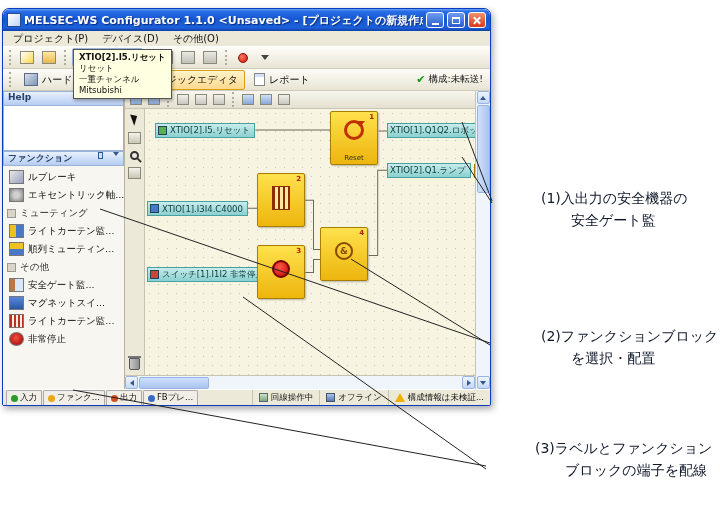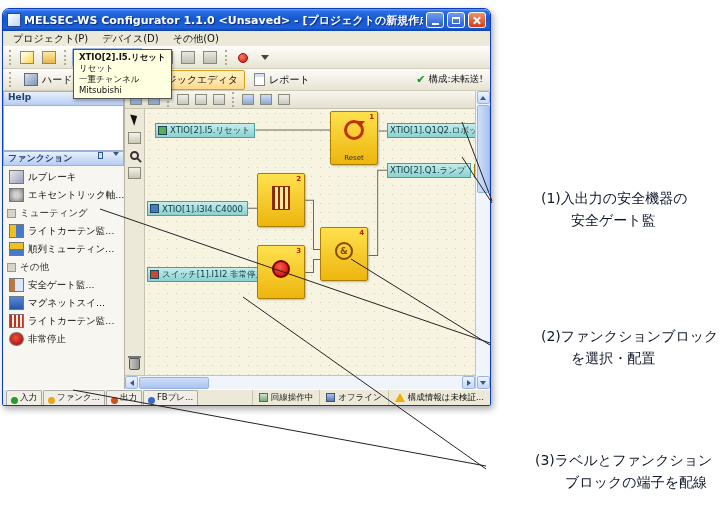--- a/index.html
+++ b/index.html
@@ -160,21 +160,21 @@
   .tri-r { width:0; height:0; border-top:3px solid transparent; border-bottom:3px solid transparent; border-left:4px solid #35588a; }
   .vthumb { width:13px; height:88px; margin-top:1px; background:linear-gradient(90deg,#cfdffb,#aac4ef);
          border:1px solid #98b4e2; border-radius:2px; }
   .hthumb { width:70px; height:12px; margin-left:1px; background:linear-gradient(180deg,#cfdffb,#aac4ef);
          border:1px solid #98b4e2; border-radius:2px; }
 
   
   .status { position:absolute; left:0; right:0; bottom:0; height:16px; background:#ece9d8;
          border-top:1px solid #fff; display:flex; align-items:center; font-size:8.5px; }
   .ptabs { display:flex; align-items:flex-end; gap:1px; padding-left:3px; width:200px; height:100%; }
-  .ptab { display:flex; align-items:flex-end; gap:2px; padding:1px 4px; font-size:8.5px;
+  .ptab { display:flex; align-items:center; gap:2px; padding:1px 4px; font-size:8.5px;
          background:#f0eee6; border:1px solid #aaa; border-bottom:none; border-radius:2px 2px 0 0; }
   .pdot { width:7px; height:7px; border-radius:50%; }
   .d1{background:#2a9a2a;} .d2{background:#e8a818;} .d3{background:#d05020;} .d4{background:#3a68c8;}
   .status-seg { display:flex; align-items:center; gap:3px; padding:0 6px; height:100%;
          border-left:1px solid #c8c4b4; white-space:nowrap; }
   .status-right { margin-left:auto; display:flex; height:100%; }
   .st-ic { width:9px; height:9px; border:1px solid #567; background:linear-gradient(180deg,#cfe0d0,#7aa87a); }
   .st-plug { width:9px; height:9px; border:1px solid #456; background:linear-gradient(180deg,#aac4ef,#5878b8); }
   .warn { width:0; height:0; border-left:5px solid transparent; border-right:5px solid transparent;
          border-bottom:9px solid #f0b000; }
@@ -503,21 +503,21 @@
 </div>
 
 <div class="ann" style="left:494px;top:188px;">
   <div>(1)入出力の安全機器の</div>
   <div class="l2">安全ゲート監</div>
 </div>
 <div class="ann" style="left:494px;top:326px;">
   <div>(2)ファンクションブロック</div>
   <div class="l2">を選択・配置</div>
 </div>
-<div class="ann" style="left:488px;top:450px;">
+<div class="ann" style="left:488px;top:438px;">
   <div>(3)ラベルとファンクション</div>
   <div class="l2">ブロックの端子を配線</div>
 </div>
 
 <svg class="ann-lines" viewBox="0 0 720 520">
   <g stroke="#222" stroke-width="1">
     <line x1="462" y1="122" x2="492" y2="201"></line>
     <line x1="462" y1="157" x2="492" y2="203"></line>
     <line x1="100" y1="209" x2="490" y2="343"></line>
     <line x1="351" y1="259" x2="490" y2="345"></line>

